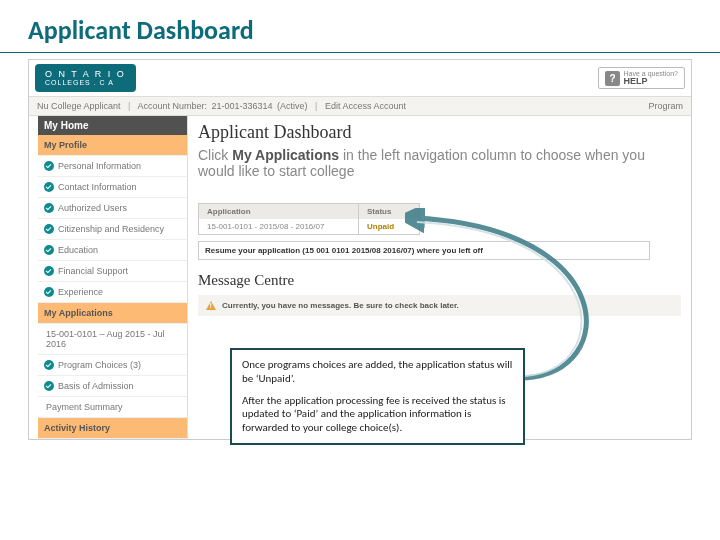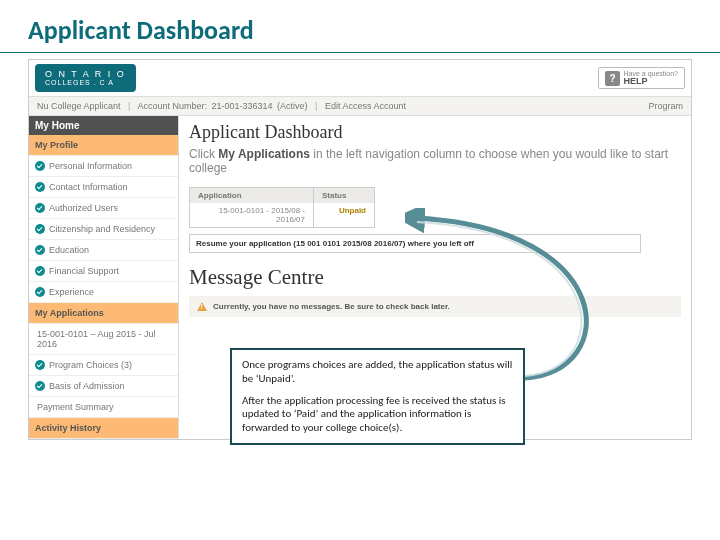--- a/index.html
+++ b/index.html
@@ -15,46 +15,46 @@
   .help .q { background: #888; color: #fff; font-weight: bold; padding: 2px 4px; border-radius: 2px; font-size: 10px; }
   .help .txt { font-size: 7px; color: #888; line-height: 1; }
   .help .txt .big { font-size: 9px; color: #555; font-weight: bold; }
   
   .topbar { background: #f4f3f0; border-top: 1px solid #ddd; border-bottom: 1px solid #ddd; padding: 4px 8px; display: flex; justify-content: space-between; color: #777; }
   .topbar .left span { margin-right: 2px; }
   .sep { padding: 0 3px; color: #aaa; }
   .logout { color: #777; cursor: pointer; }
   
   .body { display: flex; }
-  .side { width: 150px; border-right: 1px solid #ddd; }
+  .side { width: 150px; border-right: 1px solid #ddd; margin-left: 9px; }
   .side-hdr { background: #515151; color: #fff; padding: 4px 6px; font-weight: bold; font-size: 10px; }
   .side-item { padding: 5px 6px; border-bottom: 1px solid #eee; display: flex; align-items: center; gap: 4px; cursor: pointer; color: #777; }
   .side-item.section { font-weight: bold; background: #fdba74; color: #555; }
   .side-item.indent { padding-left: 8px; }
   .check { width: 10px; height: 10px; border-radius: 50%; background: #0d8b8f; position: relative; flex-shrink: 0; }
   .check::after { content: ""; position: absolute; left: 2px; top: 3px; width: 4px; height: 2px; border-left: 1.5px solid #fff; border-bottom: 1.5px solid #fff; transform: rotate(-45deg); }
   .main { flex: 1; padding: 6px 10px; position: relative; }
   .main h1 { font-size: 18px; color: #333; font-family: Georgia, serif; font-weight: normal; margin-bottom: 4px; }
-  .instr { font-size: 12px; color: #888; margin-bottom: 12px; }
+  .instr { font-size: 14px; color: #888; margin-bottom: 24px; }
   .instr b { color: #555; }
   
   .tbl { border: 1px solid #ccc; display: inline-block; }
   .tbl-hd { display: flex; background: #eceae6; }
   .tbl-hd div { padding: 3px 8px; font-size: 8px; color: #777; font-weight: bold; border-right: 1px solid #ccc; }
   .tbl-hd div:last-child { border-right: none; }
-  .tbl-row { display: flex; text-align: right; }
+  .tbl-row { display: flex; }
   .tbl-row div { padding: 3px 8px; font-size: 8px; color: #888; border-right: 1px solid #ccc; }
   .tbl-row div:last-child { border-right: none; }
-  .c1 { width: 124px; }
+  .c1 { width: 160px; }
   .c2 { width: 60px; }
   .unpaid { color: #b08000 !important; font-weight: bold; }
   .resume { margin-top: 6px; border: 1px solid #ccc; padding: 4px 6px; font-size: 8px; color: #666; display: inline-block; cursor: pointer; width: 452px; }
   .resume b { color: #333; }
   
-  .msg-title { font-size: 21px; font-family: Georgia, serif; color: #333; margin-top: 12px; margin-bottom: 6px; }
+  .msg-title { font-size: 15px; font-family: Georgia, serif; color: #333; margin-top: 12px; margin-bottom: 6px; }
   .msg-box { background: #f4f3f0; padding: 6px 8px; display: flex; align-items: flex-start; gap: 6px; font-size: 8px; color: #555; }
   .warn { width: 0; height: 0; border-left: 5px solid transparent; border-right: 5px solid transparent; border-bottom: 9px solid #e8a23d; position: relative; flex-shrink: 0; }
   .warn::after { content: "!"; position: absolute; left: -1.5px; top: 1px; font-size: 7px; color: #fff; font-weight: bold; }
   
   .callout { position: absolute; left: 230px; top: 348px; width: 295px; background: #fff; border: 2px solid #1a4a52; padding: 8px 10px; font-size: 11px; color: #222; z-index: 20; font-family: Calibri, Arial, sans-serif; }
   .callout p { margin-bottom: 8px; line-height: 1.25; }
   .callout p:last-child { margin-bottom: 0; }
   
   .arrow { position: absolute; left: 405px; top: 208px; width: 220px; height: 175px; z-index: 10; pointer-events: none; }
 </style>

